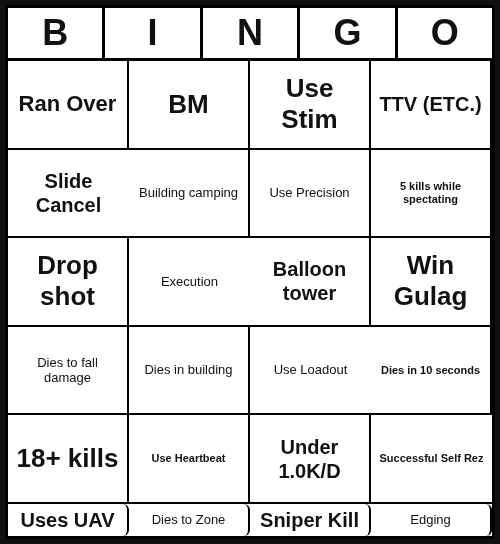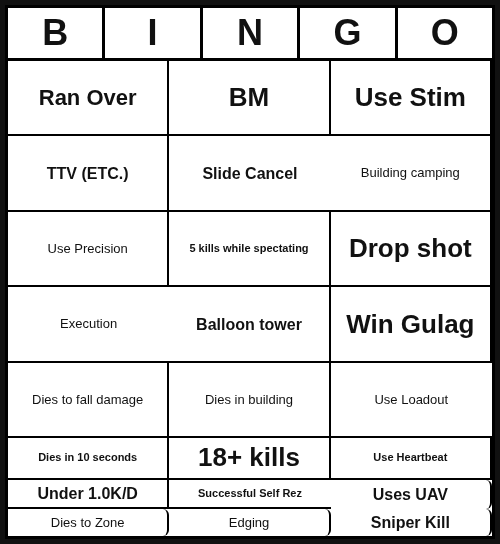--- a/index.html
+++ b/index.html
@@ -39,21 +39,21 @@
       border-right: 3px solid #000;
     }
 
     .bingo-header-cell:last-child {
       border-right: none;
     }
 
     .bingo-grid {
       flex: 1;
       display: grid;
-      grid-template-columns: repeat(3, 1fr);
+      grid-template-columns: repeat(4, 1fr);
       grid-template-rows: repeat(5, 1fr);
     }
 
     .bingo-cell {
       border-right: 2px solid #000;
       border-bottom: 2px solid #000;
       display: flex;
       align-items: center;
       justify-content: center;
       text-align: center;
@@ -71,21 +71,21 @@
       border-radius: 6px;
     }
 
     .bingo-cell .cell-text {
       line-height: 1.2;
     }
 
     
     .size-xl { font-size: 26px; font-weight: bold; }
     .size-lg { font-size: 22px; font-weight: bold; }
-    .size-md { font-size: 16px; font-weight: bold; }
+    .size-md { font-size: 20px; font-weight: bold; }
     .size-sm { font-size: 13px; }
     .size-xs { font-size: 11px; font-weight: bold; }
   </style>
 </head>
 <body>
 
 <div class="bingo-card">
   <div class="bingo-header">
   <div class="bingo-header-cell">B</div>
       <div class="bingo-header-cell">I</div>
@@ -154,19 +154,19 @@
       <div class="bingo-cell">
         <span class="cell-text size-xs">Successful Self Rez</span>
       </div>
       <div class="bingo-cell">
         <span class="cell-text size-md">Uses UAV</span>
       </div>
       <div class="bingo-cell">
         <span class="cell-text size-sm">Dies to Zone</span>
       </div>
       <div class="bingo-cell">
-        <span class="cell-text size-sm">Edging</span>
+        <span class="cell-text size-md">Sniper Kill</span>
       </div>
       <div class="bingo-cell">
-        <span class="cell-text size-md">Sniper Kill</span>
+        <span class="cell-text size-sm">Edging</span>
       </div>
     </div>
 </div>
 
 </body></html>

